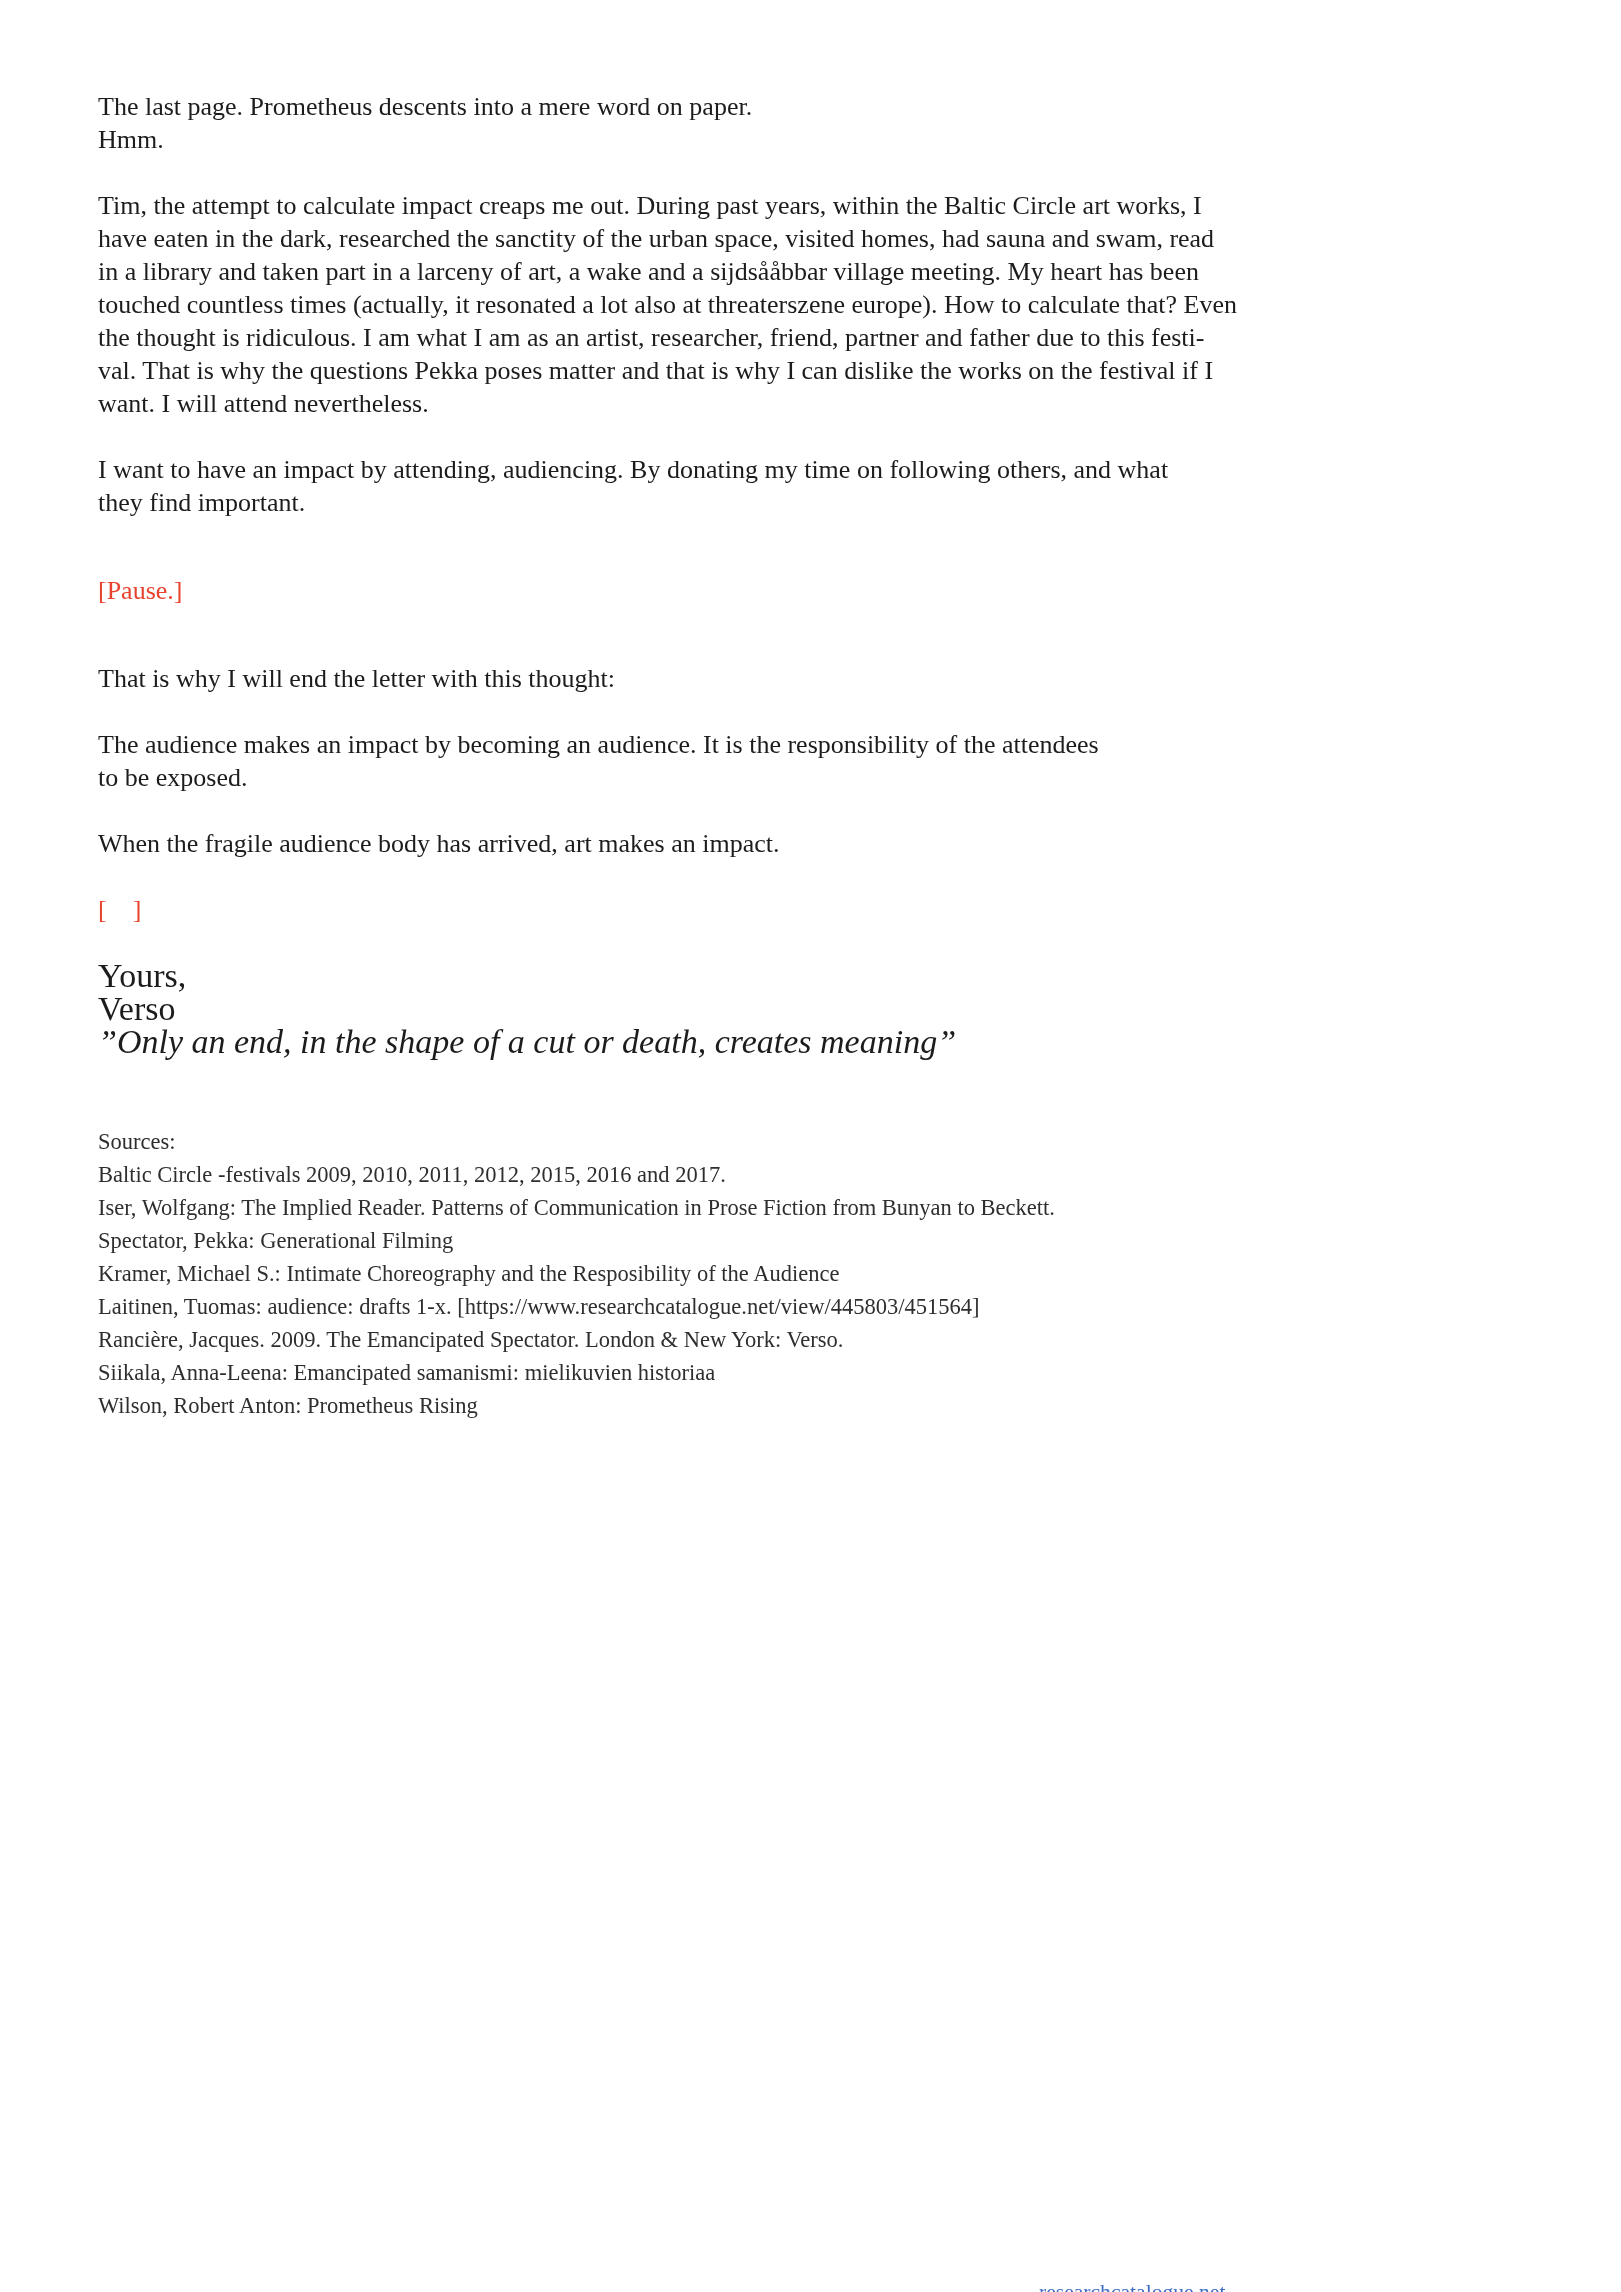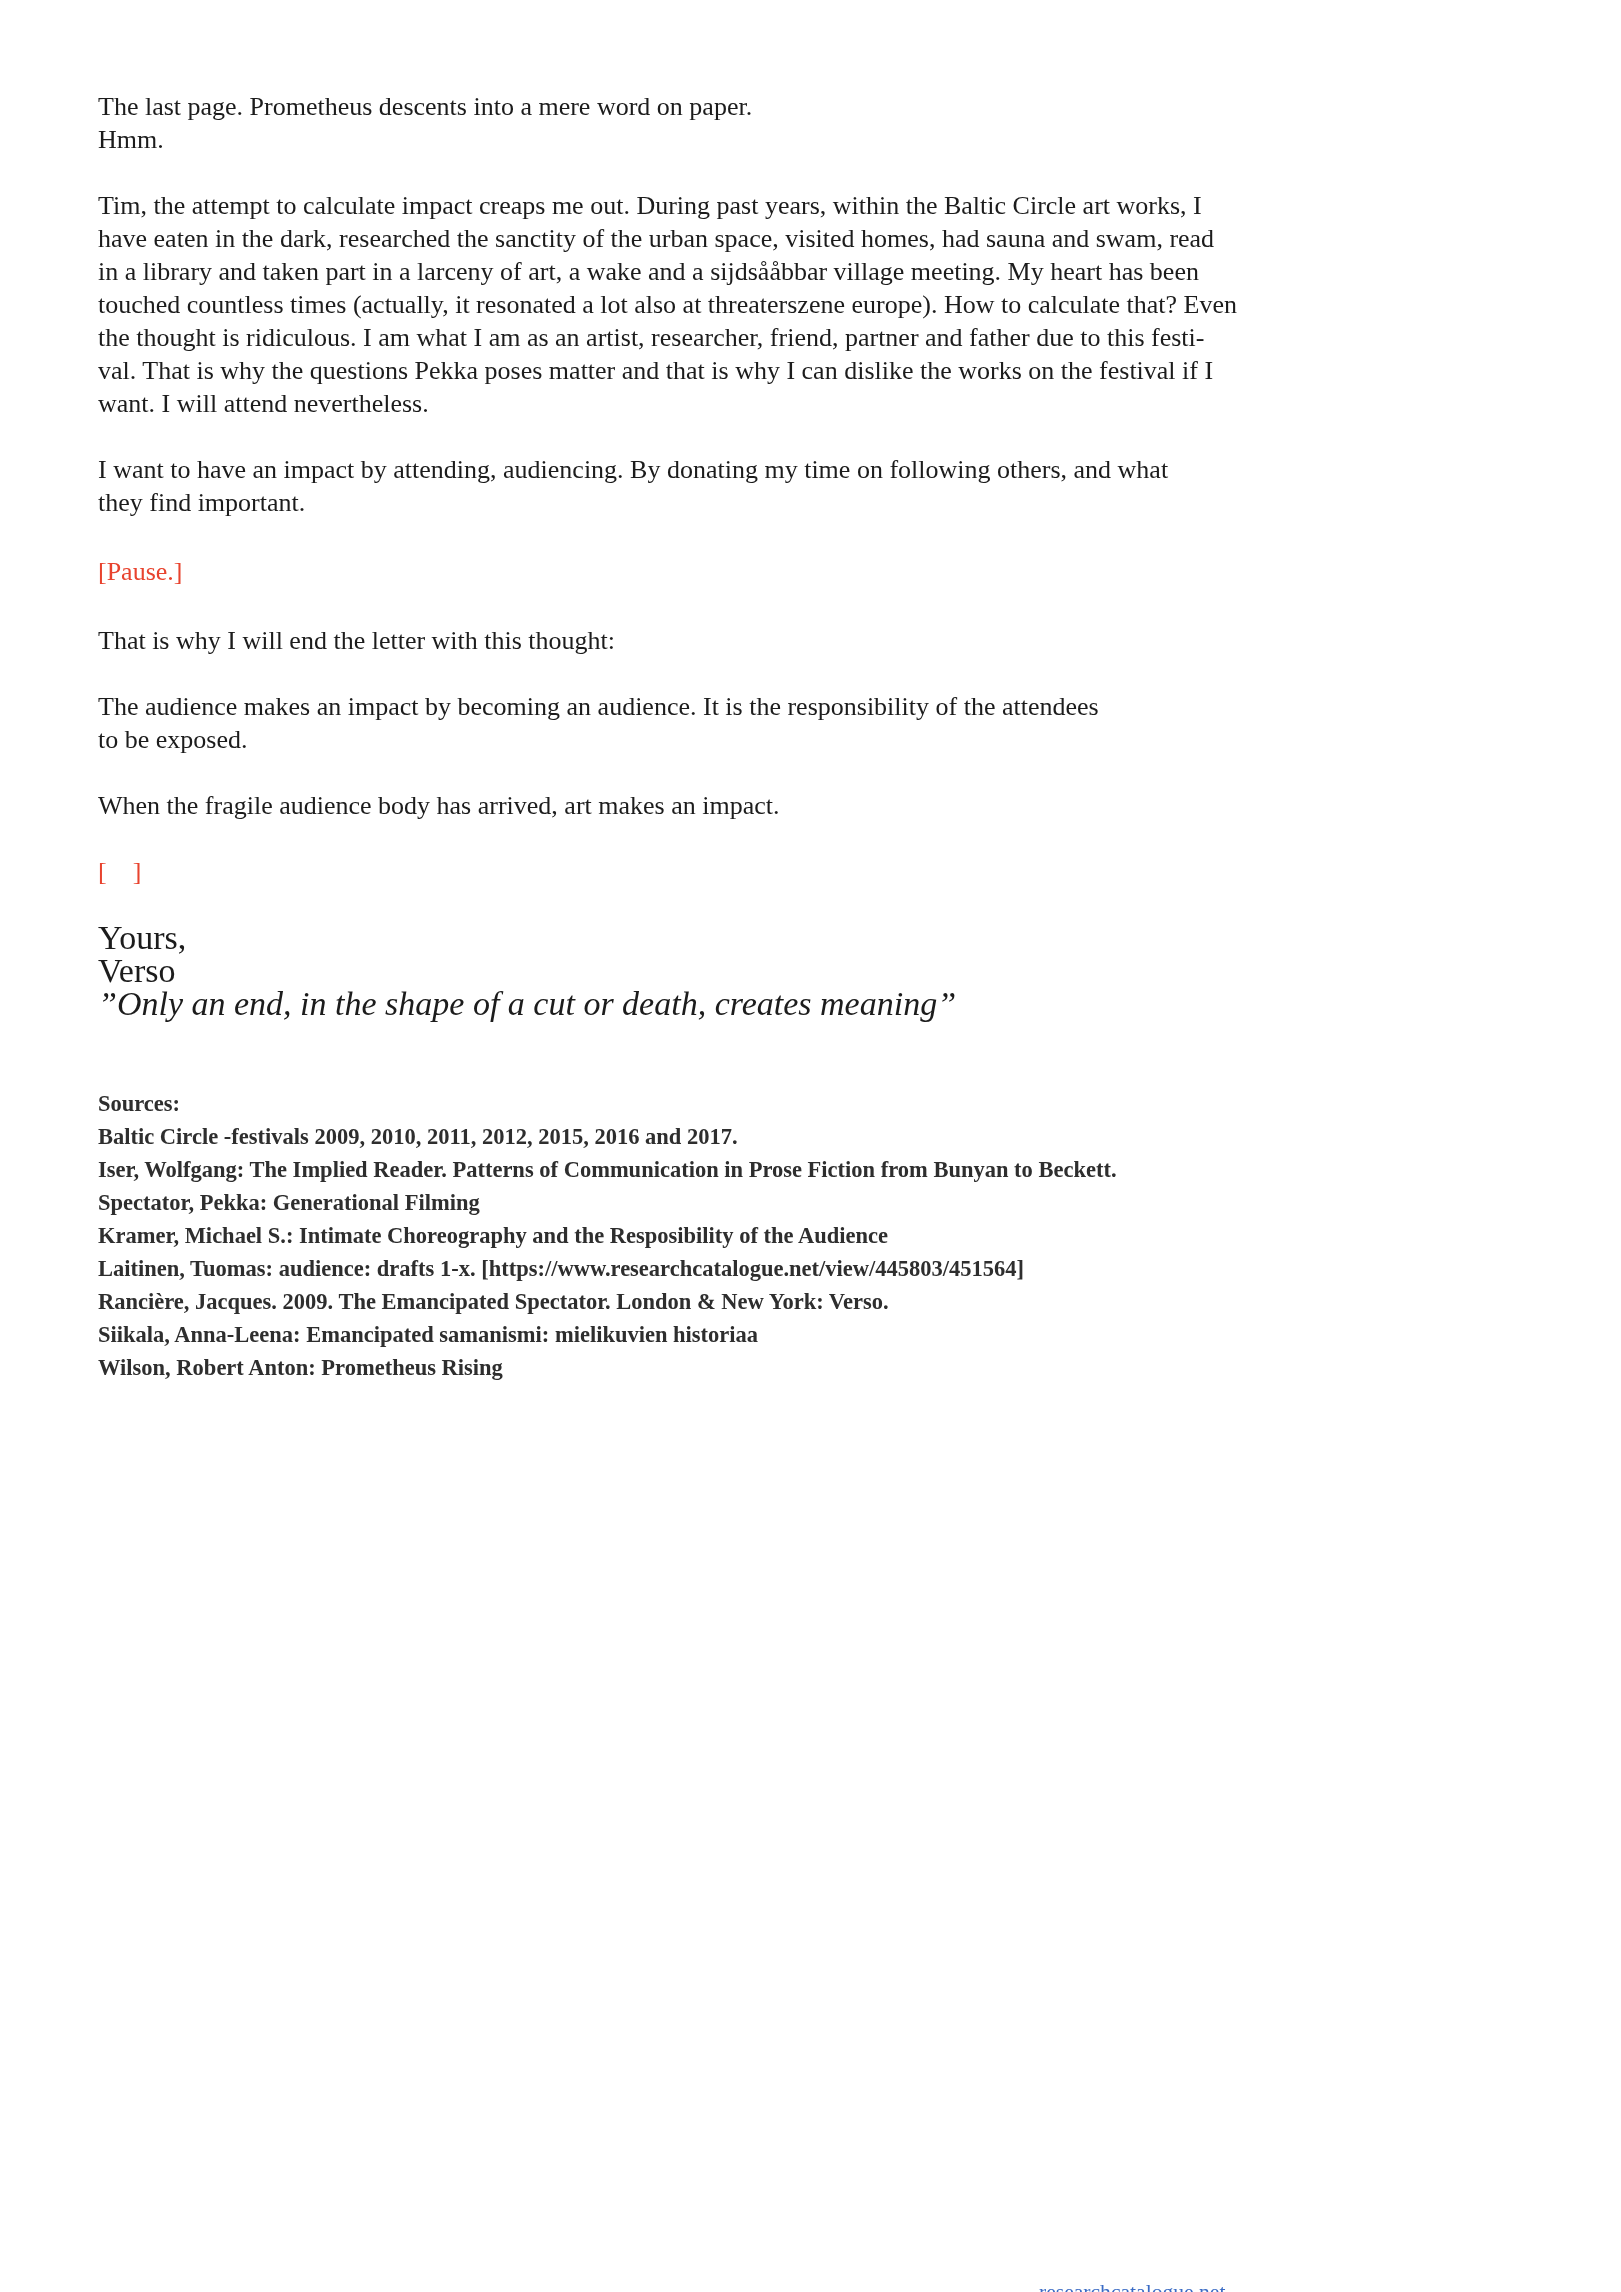--- a/index.html
+++ b/index.html
@@ -11,26 +11,26 @@
     font-family:"Liberation Serif","DejaVu Serif",serif;
     color:#1c1c1c;
   }
   .page { padding:57px 108px 0 98px; }
   .body-text {
     font-size:26px;
     line-height:33px;
     white-space:pre-line;
   }
   .mt-1 { margin-top:33px; }
-  .mt-2 { margin-top:36px; }
+  .mt-2 { margin-top:55px; }
   .marker { color:var(--marker-red, #e8432e); }
   .quote { font-style:italic; }
   .sig-line { font-size:34px; line-height:33px; }
   .sources-block { margin-top:67px; }
-  .sources-text { font-size:22.5px; line-height:33px; color:#2e2e2e;font-weight:bold; }
+  .sources-text { font-size:22.5px; line-height:33px; color:#2e2e2e; }
   .footer-link {
     position:absolute;
     left:1039px;
     top:2281px;
     font-size:21.6px;
     line-height:23.5px;
     color:var(--link-blue, #3a6bc5);
     white-space:nowrap;
     text-decoration:underline;
   }

